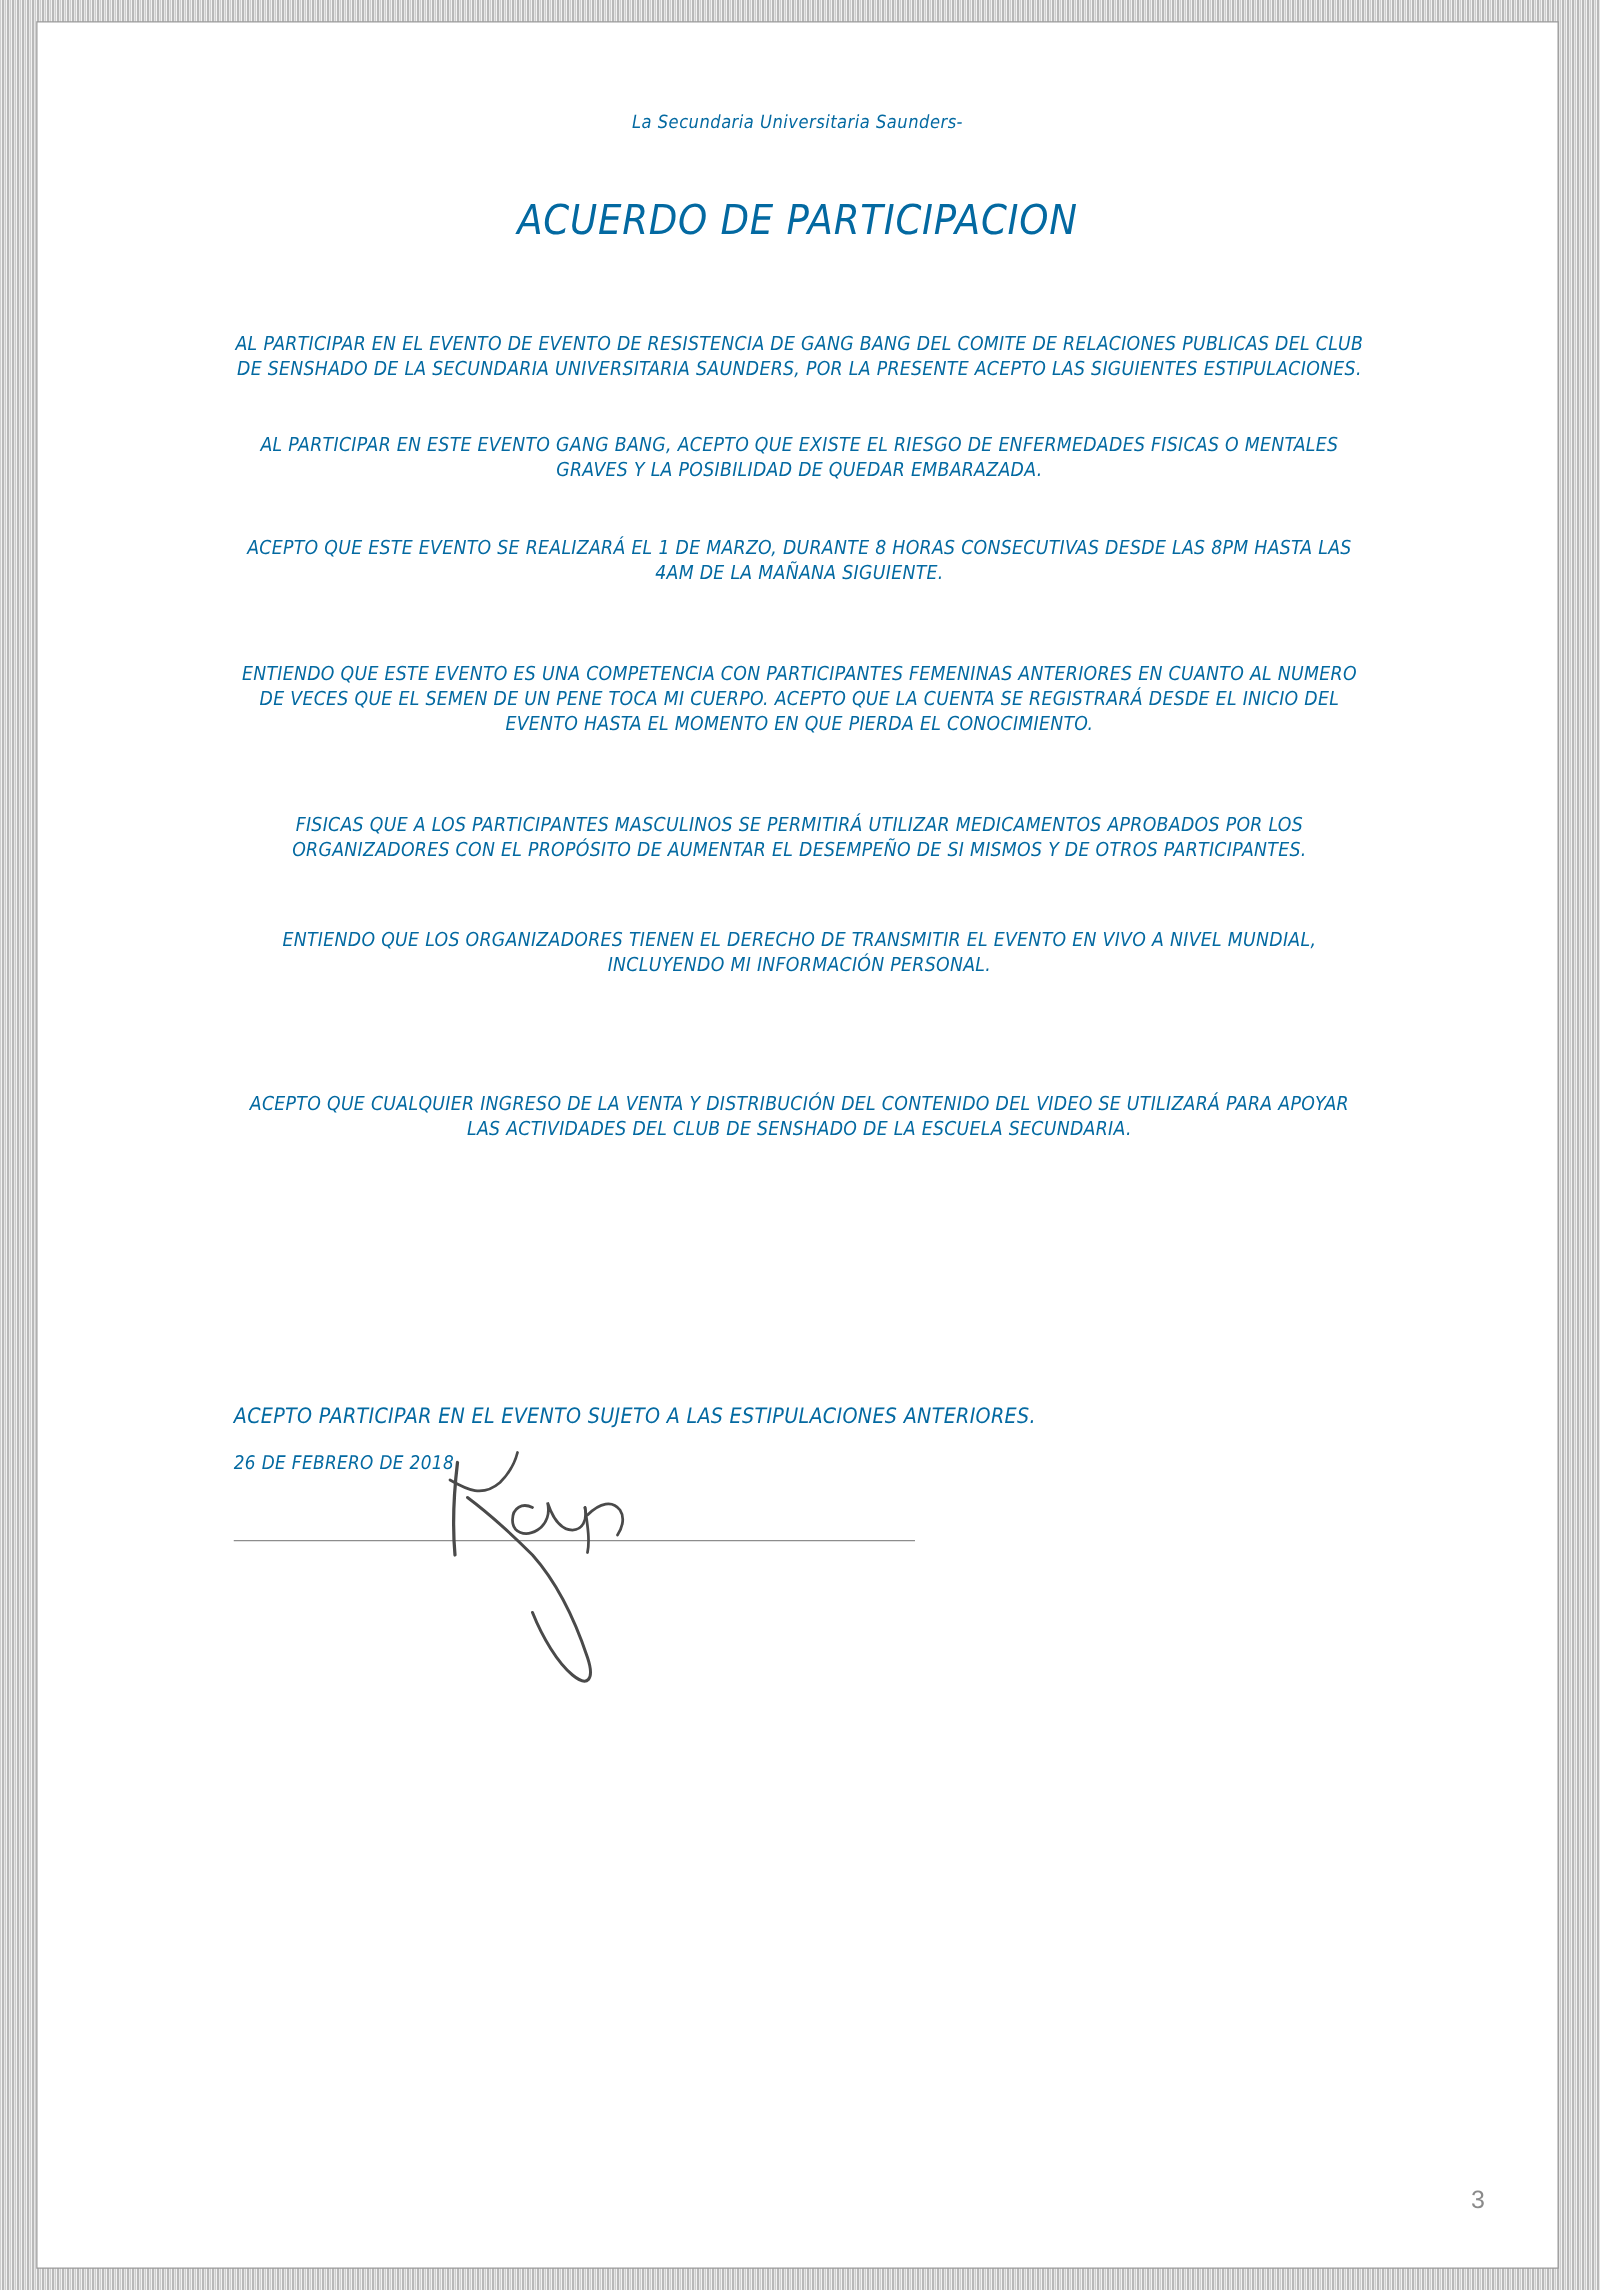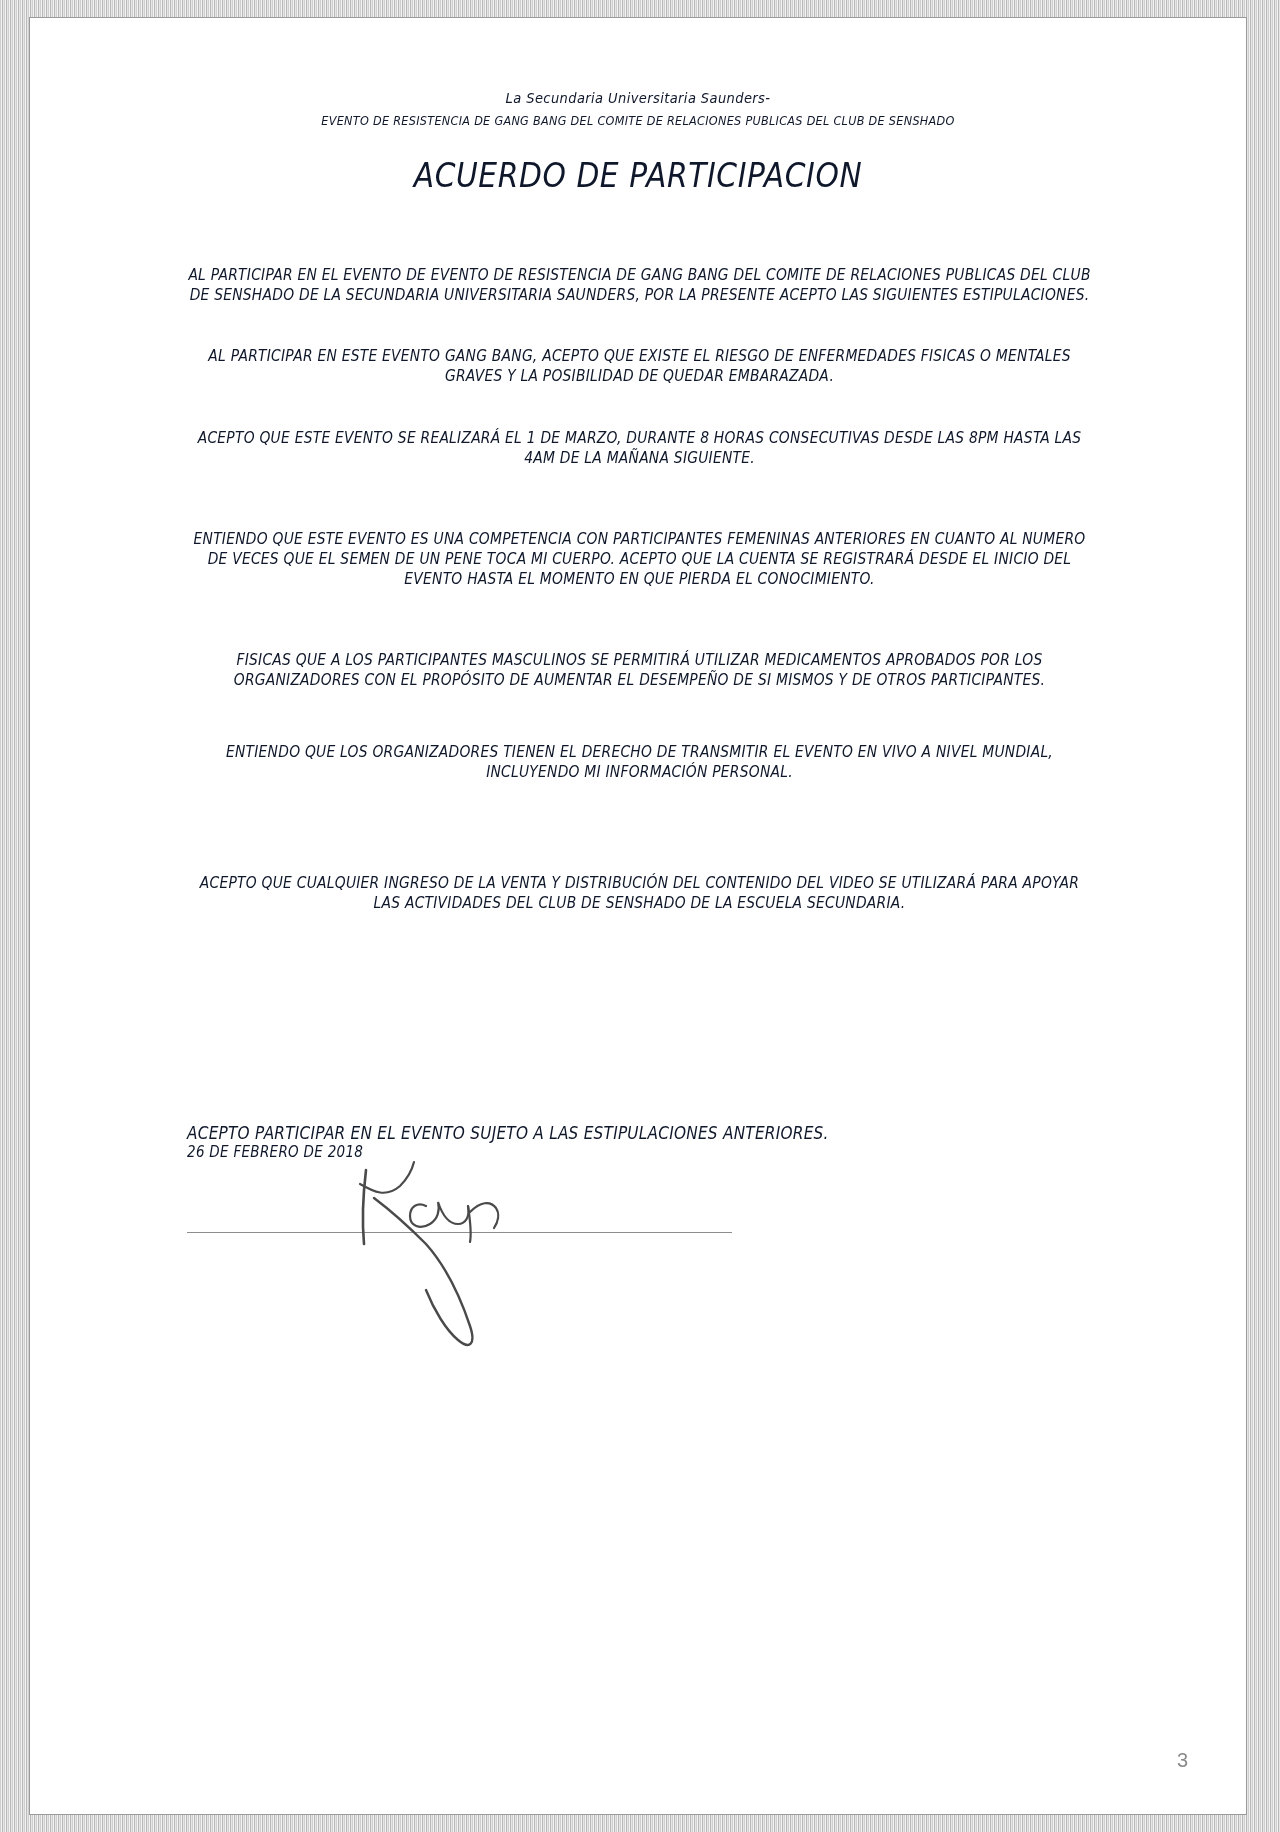--- a/index.html
+++ b/index.html
@@ -38,21 +38,21 @@
     top: 0;
     right: 0;
     bottom: 0;
     padding: 0;
   }
 
   .hand {
     font-family: "DejaVu Sans", sans-serif;
     font-style: italic;
     font-stretch: condensed;
-    color: #0f172a;
+    color: #0369a1;
     letter-spacing: 0.2px;
   }
 
   .header-block {
     position: absolute;
     left: 0;
     top: 72px;
     width: 100%;
     text-align: center;
   }
@@ -101,20 +101,21 @@
     top: 1105px;
     width: 905px;
   }
   .closing-line {
     font-size: 17px;
     letter-spacing: 0.25px;
   }
   .date-line {
     font-size: 15px;
     letter-spacing: 0.3px;
+    margin-top: 18px;
   }
 
   .sig-rule {
     position: absolute;
     left: 157px;
     top: 1214px;
     width: 545px;
     height: 1px;
     background: #8d8d8d;
   }
@@ -139,21 +140,20 @@
 </style>
 </head>
 <body>
 
 <div class="page-wrap">
   <div class="sheet">
     <div class="doc-inner">
 
       <div class="header-block">
         <div class="hand header-line1">La Secundaria Universitaria Saunders-</div>
-        <div class="hand header-line2">EVENTO DE RESISTENCIA DE GANG BANG DEL COMITE DE RELACIONES PUBLICAS DEL CLUB DE SENSHADO</div>
       </div>
 
       <div class="hand doc-title">ACUERDO DE PARTICIPACION</div>
 
       <div class="body-col">
         <div class="hand para">AL PARTICIPAR EN EL EVENTO DE EVENTO DE RESISTENCIA DE GANG BANG DEL COMITE DE RELACIONES PUBLICAS DEL CLUB DE SENSHADO DE LA SECUNDARIA UNIVERSITARIA SAUNDERS, POR LA PRESENTE ACEPTO LAS SIGUIENTES ESTIPULACIONES.</div>
         <div class="gap-md"></div>
         <div class="hand para">AL PARTICIPAR EN ESTE EVENTO GANG BANG, ACEPTO QUE EXISTE EL RIESGO DE ENFERMEDADES FISICAS O MENTALES GRAVES Y LA POSIBILIDAD DE QUEDAR EMBARAZADA.</div>
         <div class="gap-md"></div>
         <div class="hand para">ACEPTO QUE ESTE EVENTO SE REALIZARÁ EL 1 DE MARZO, DURANTE 8 HORAS CONSECUTIVAS DESDE LAS 8PM HASTA LAS 4AM DE LA MAÑANA SIGUIENTE.</div>

